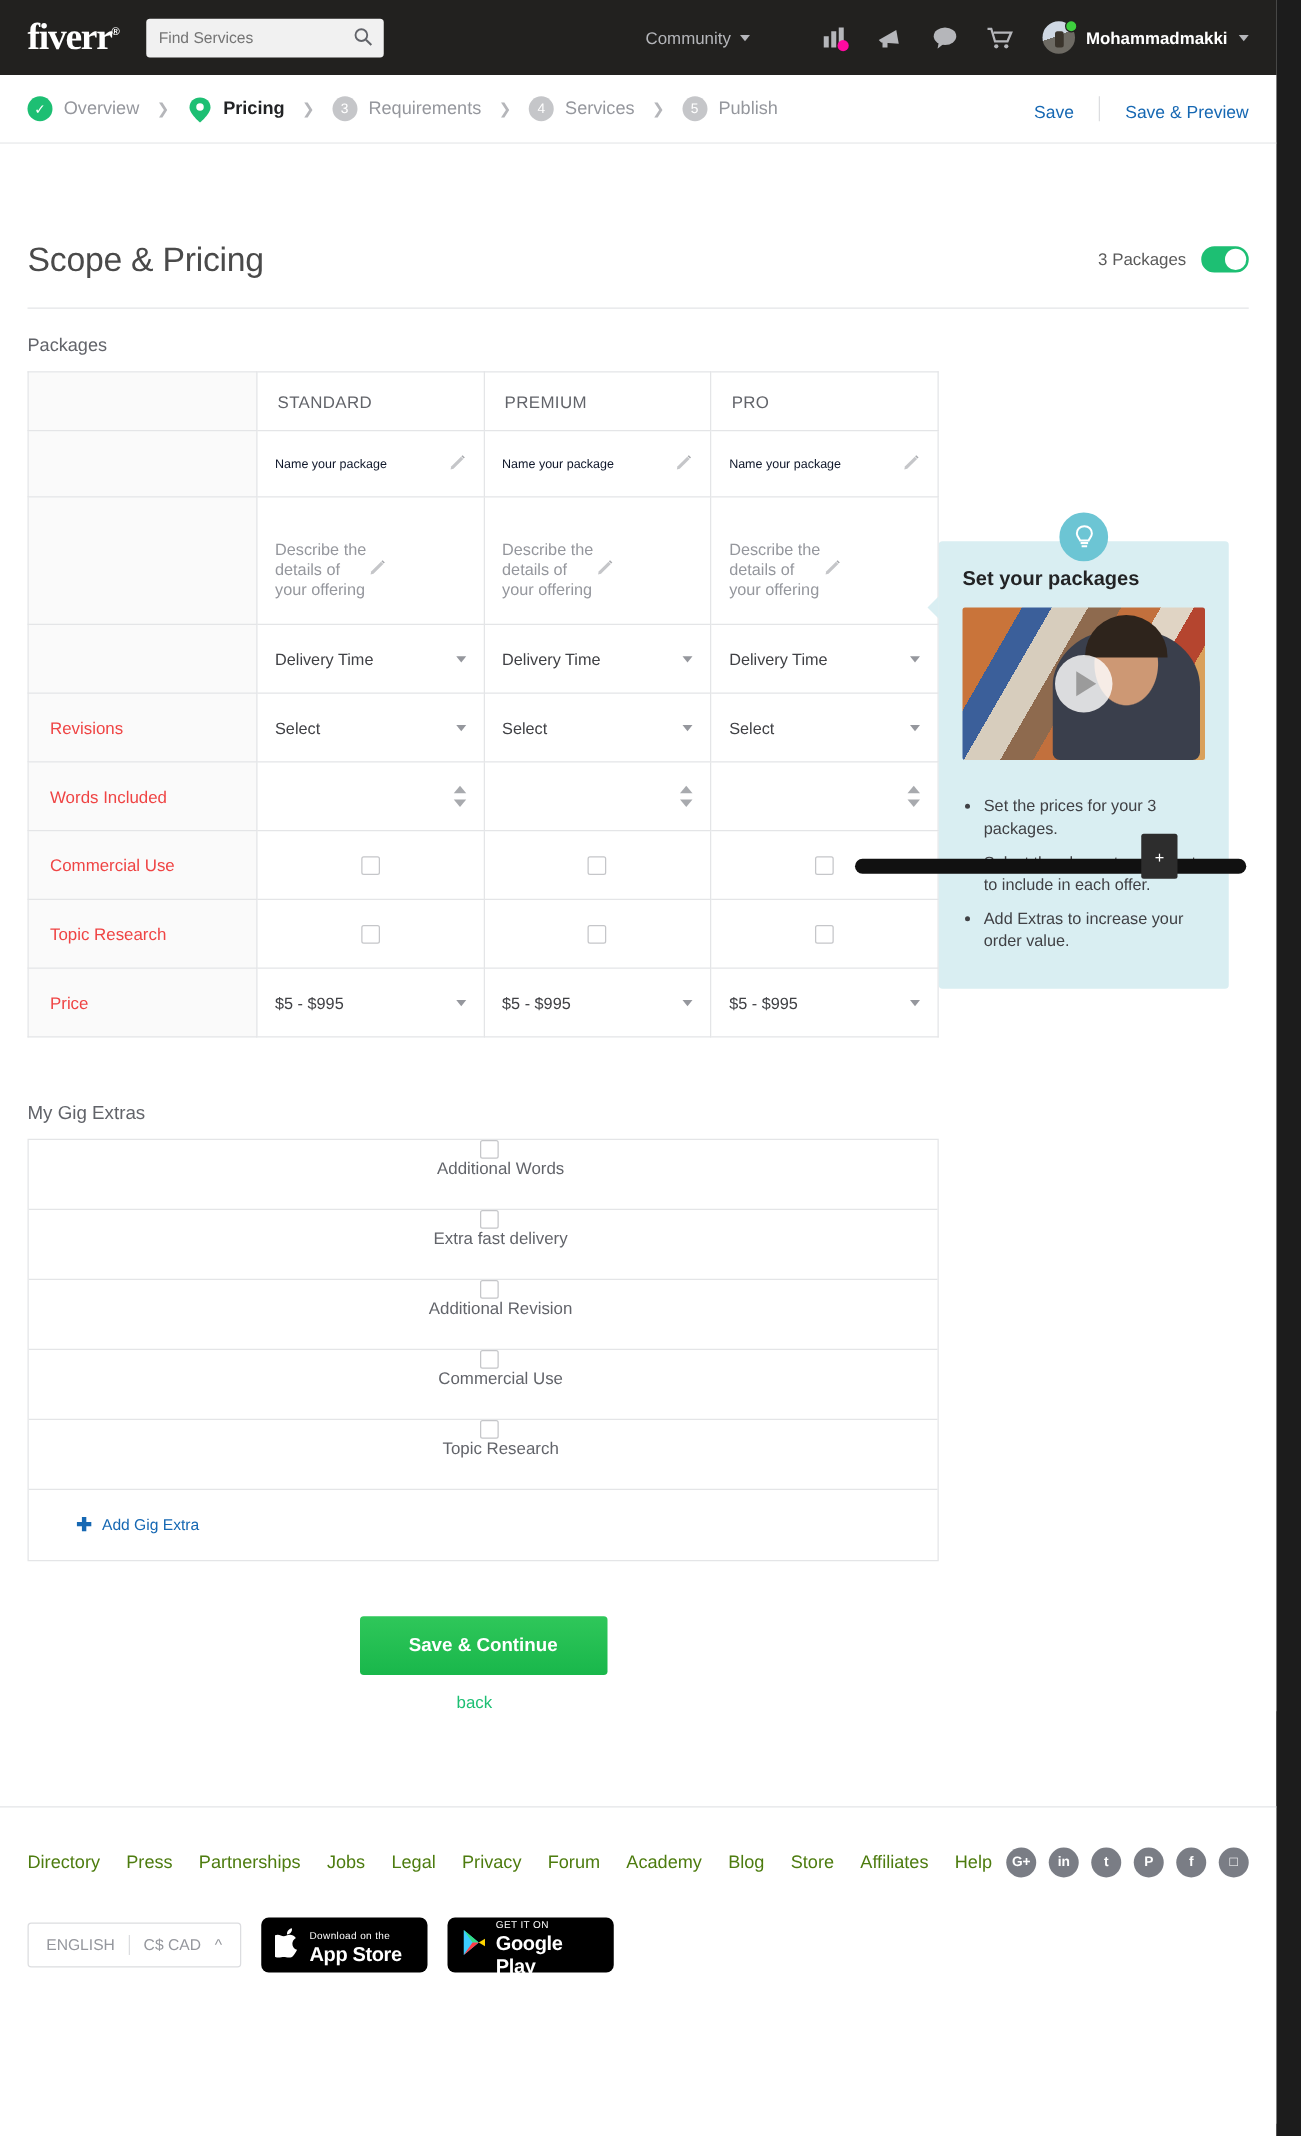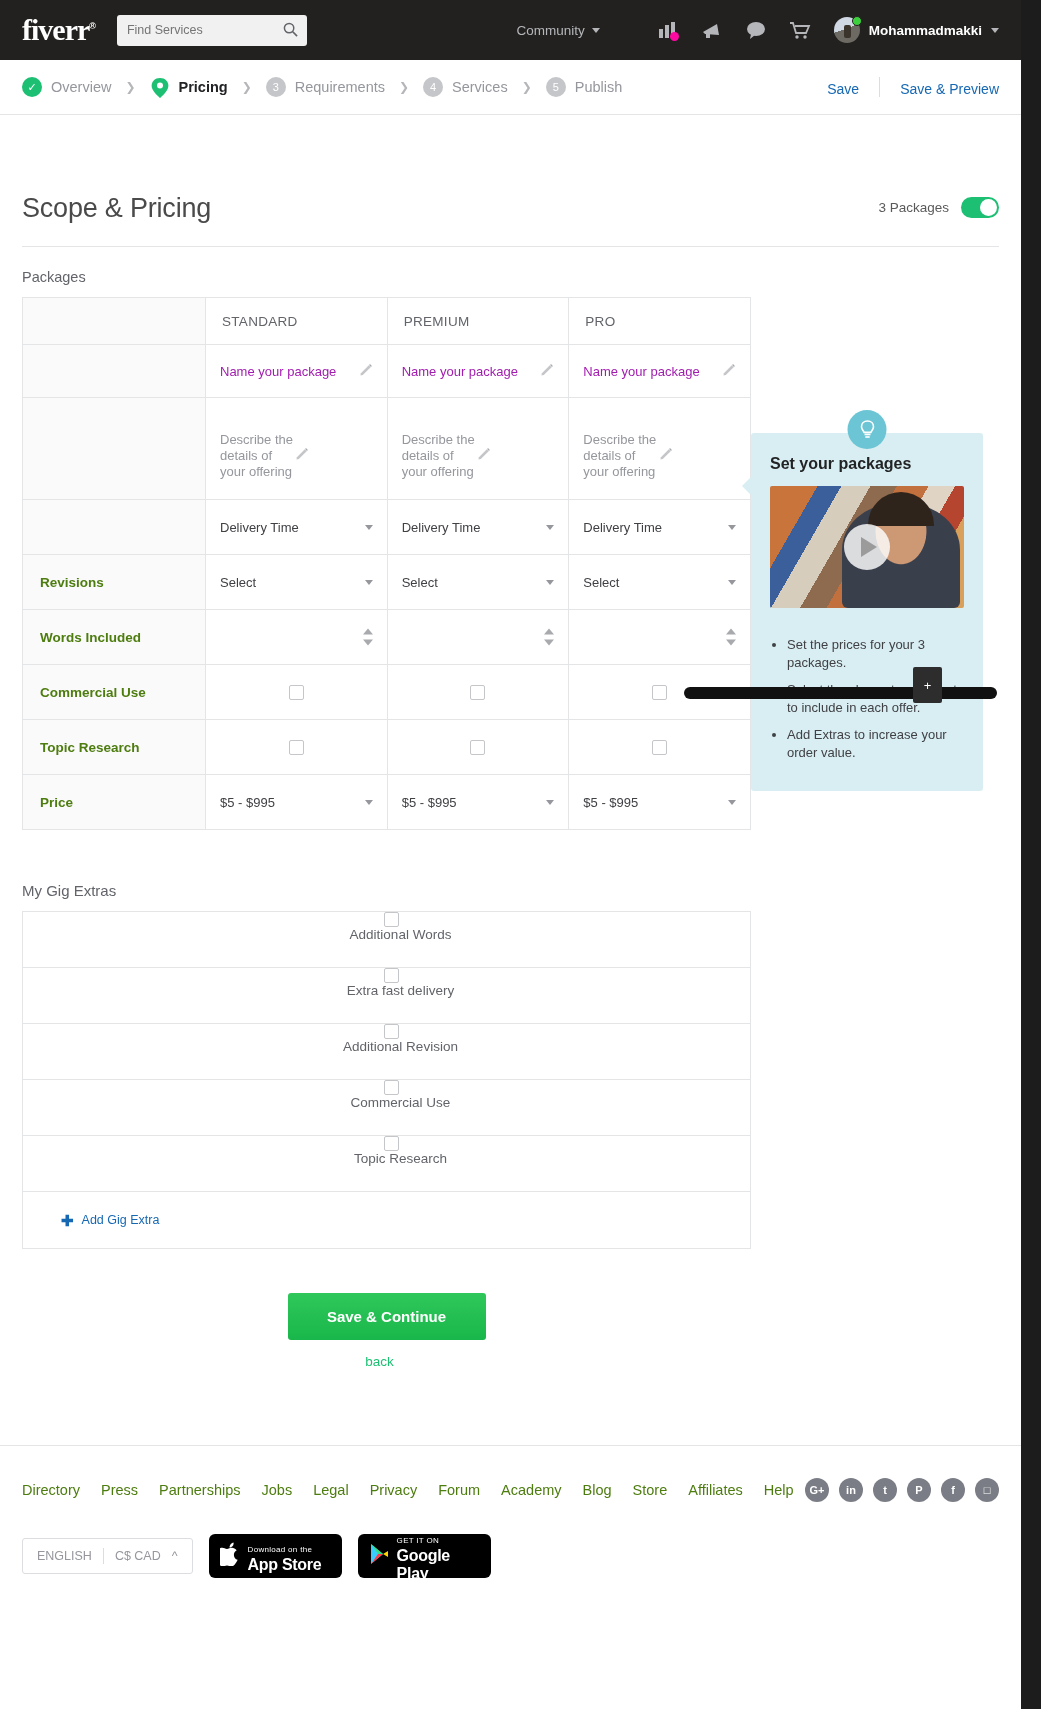--- a/index.html
+++ b/index.html
@@ -68,26 +68,26 @@
   .pkg-toggle-wrap { margin-left:auto; display:flex; align-items:center; gap:12px; padding-bottom:6px; }
   .pkg-label { font-size:13.5px; color:#5a5a5a; }
   .toggle { width:38px;height:21px;border-radius:11px;background:#1dbf73;position:relative;cursor:pointer;}
   .toggle .knob { position:absolute; width:17px;height:17px;border-radius:50%;background:#fff; top:2px; right:2px; }
   .hr { height:1px; background:#e4e5e7; margin-top:22px; }
   .section-label { font-size:14.5px; color:#62646a; margin-top:22px; margin-bottom:12px;}
 
   
   table.pkg { border-collapse:collapse; width:729px; table-layout:fixed; background:#fff;}
   table.pkg td, table.pkg th { border:1px solid #e4e5e7; }
-  .rowlabel { width:183px; background:#fafafa; font-size:13.5px; color:#4d7c0f; padding-left:17px; text-align:left; font-weight:bold;}
+  .rowlabel { width:183px; background:#fafafa; font-size:13.5px; color:#ef4444; padding-left:17px; text-align:left; font-weight:normal;}
   .colhead { height:47px; font-size:13.5px; color:#62646a; font-weight:normal; text-align:left; padding-left:16px; letter-spacing:.3px;}
   .corner { background:#fafafa; border-left:1px solid #e4e5e7 !important; }
   .cell { padding:0; vertical-align:top; position:relative; }
   .ph-name {
-    height:52px; display:flex; align-items:center; padding:0 14px 0 14px; font-size:13px; color:#a21caf;
+    height:52px; display:flex; align-items:center; padding:0 14px 0 14px; font-size:10px; color:#0f172a;
   }
   .pencil { margin-left:auto; }
   .ph-desc {
     height:101px; padding:14px 14px 0 14px; font-size:13px; color:#95979d; line-height:16px; display:flex;align-items:center;
   }
   .ph-desc span { flex:1; }
   .selcell { height:54px; display:flex; align-items:center; padding:0 14px; font-size:13px; color:#404145; }
   .selcell .car { margin-left:auto; }
   .car { width:0;height:0;border-left:4px solid transparent;border-right:4px solid transparent;border-top:5px solid #95979d;}
   .stepper-cell { height:54px; position:relative; }

